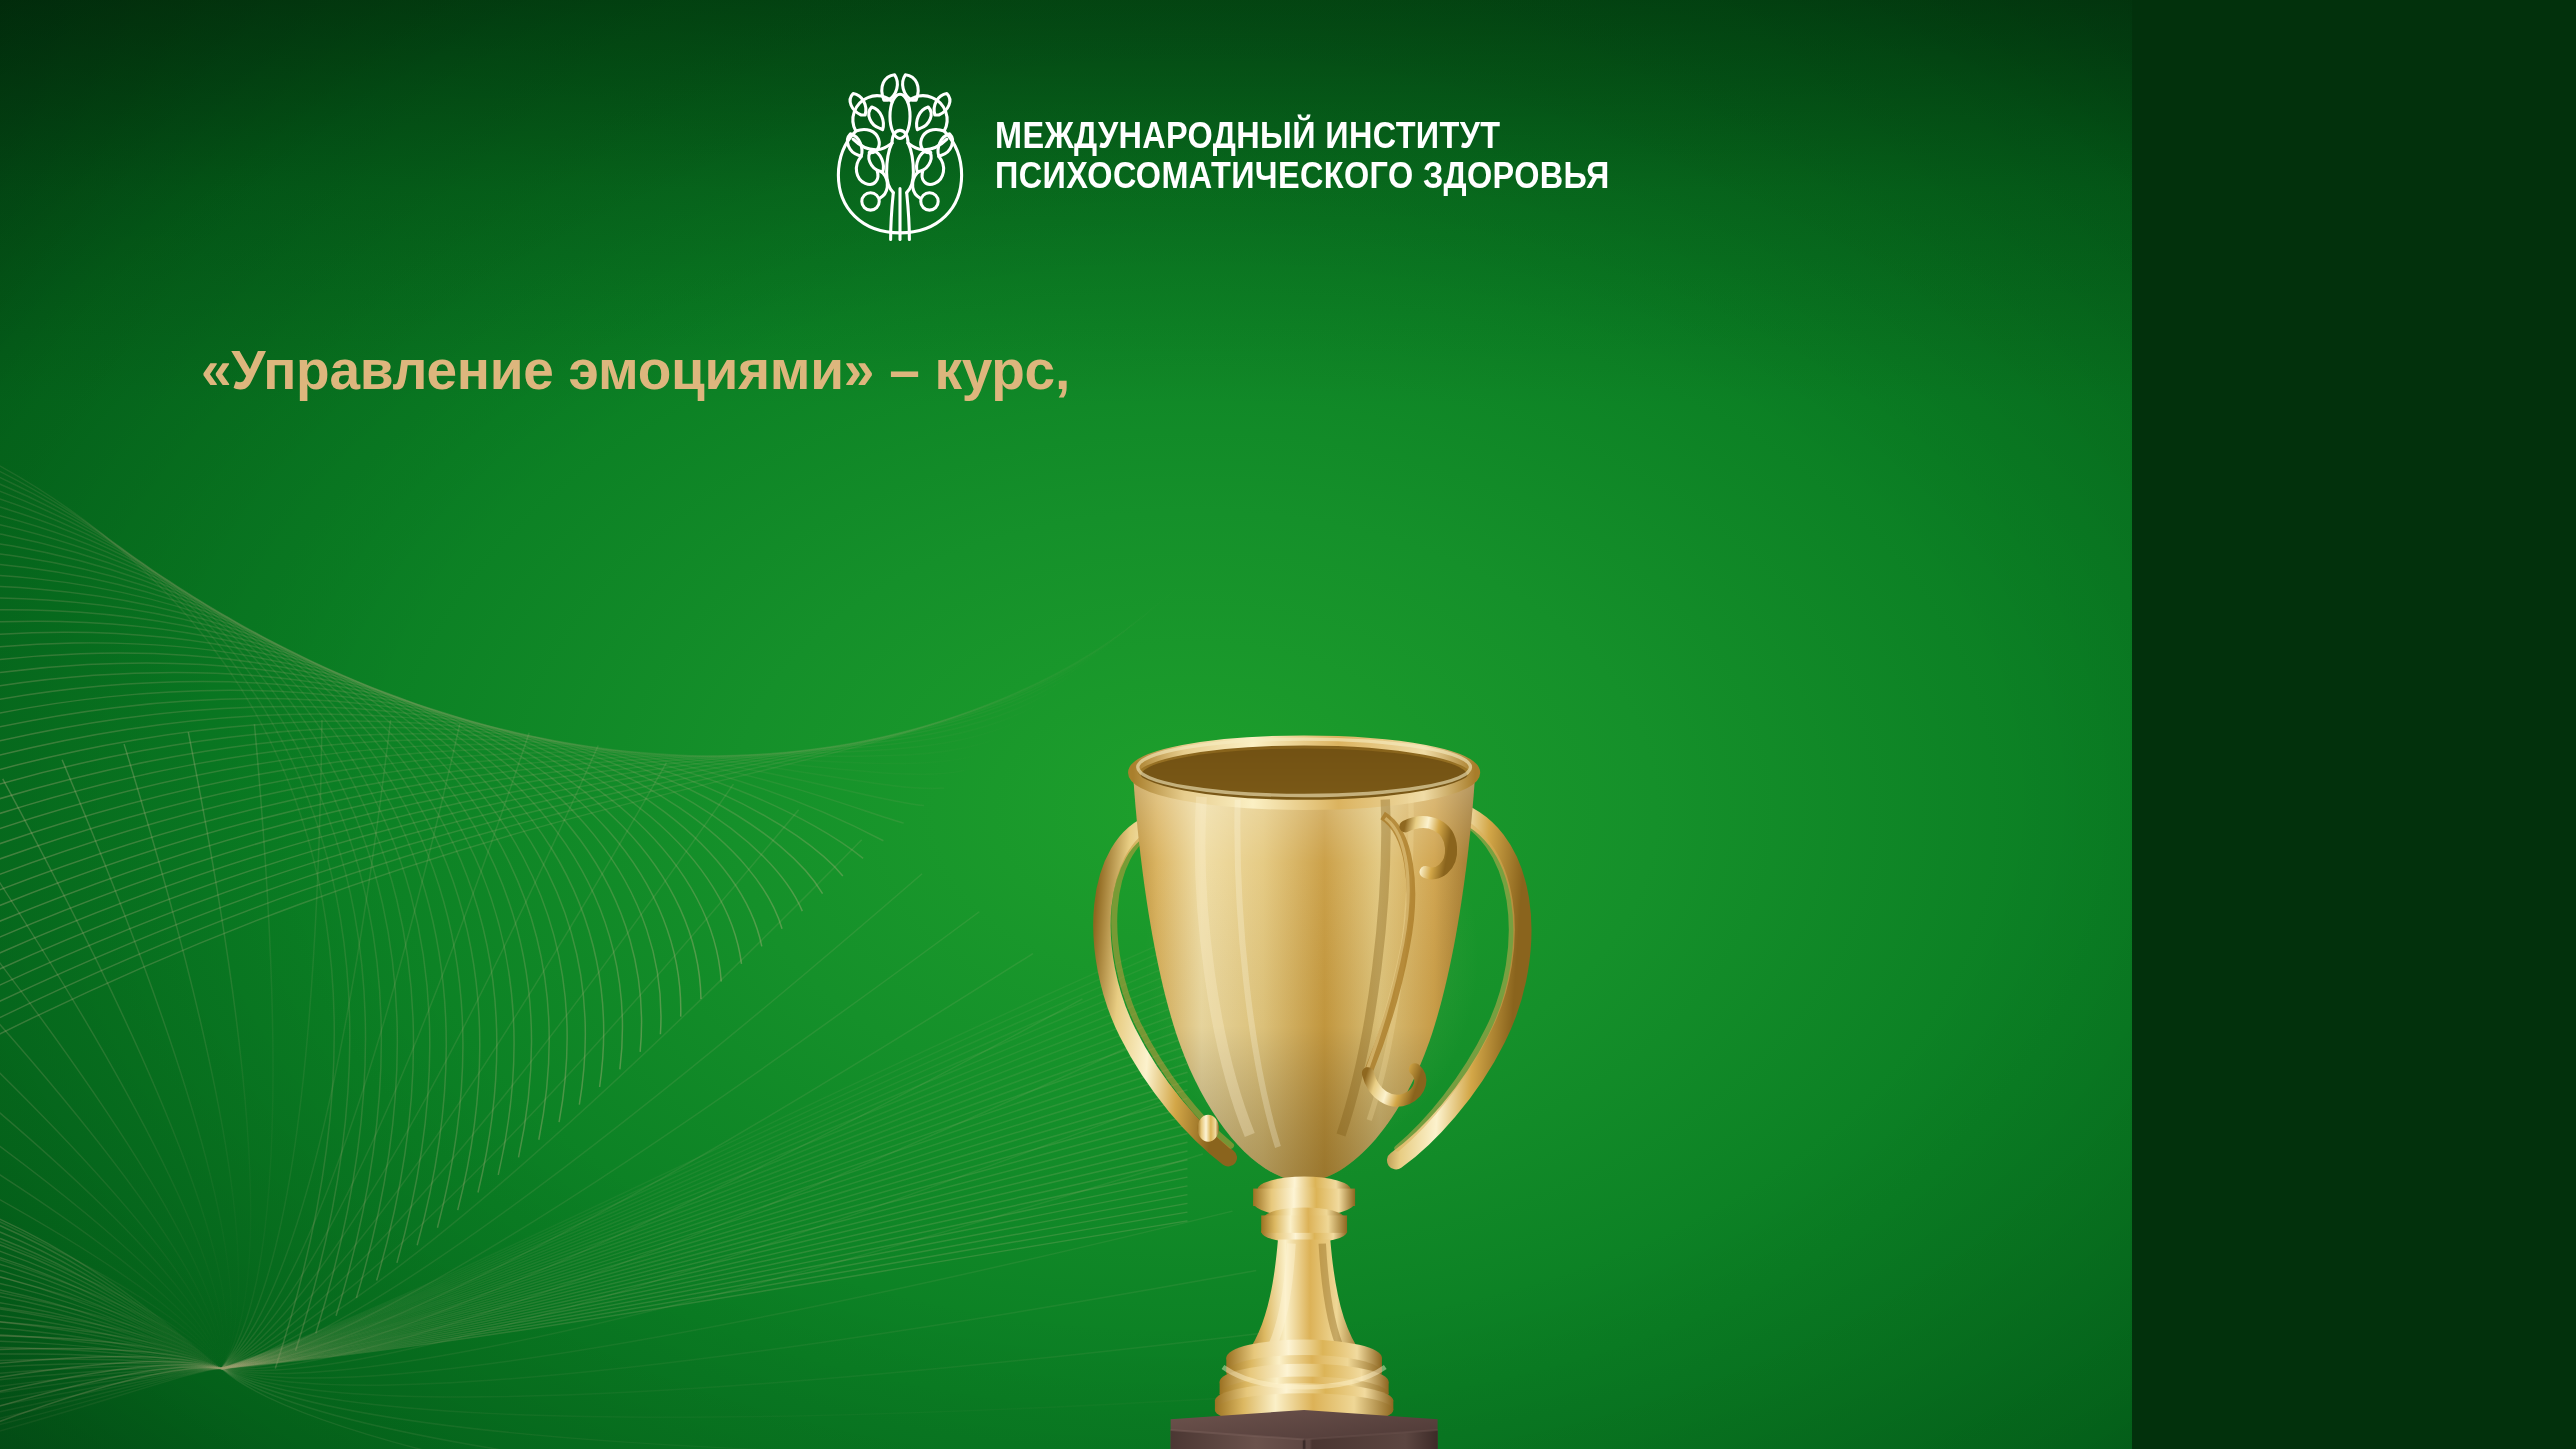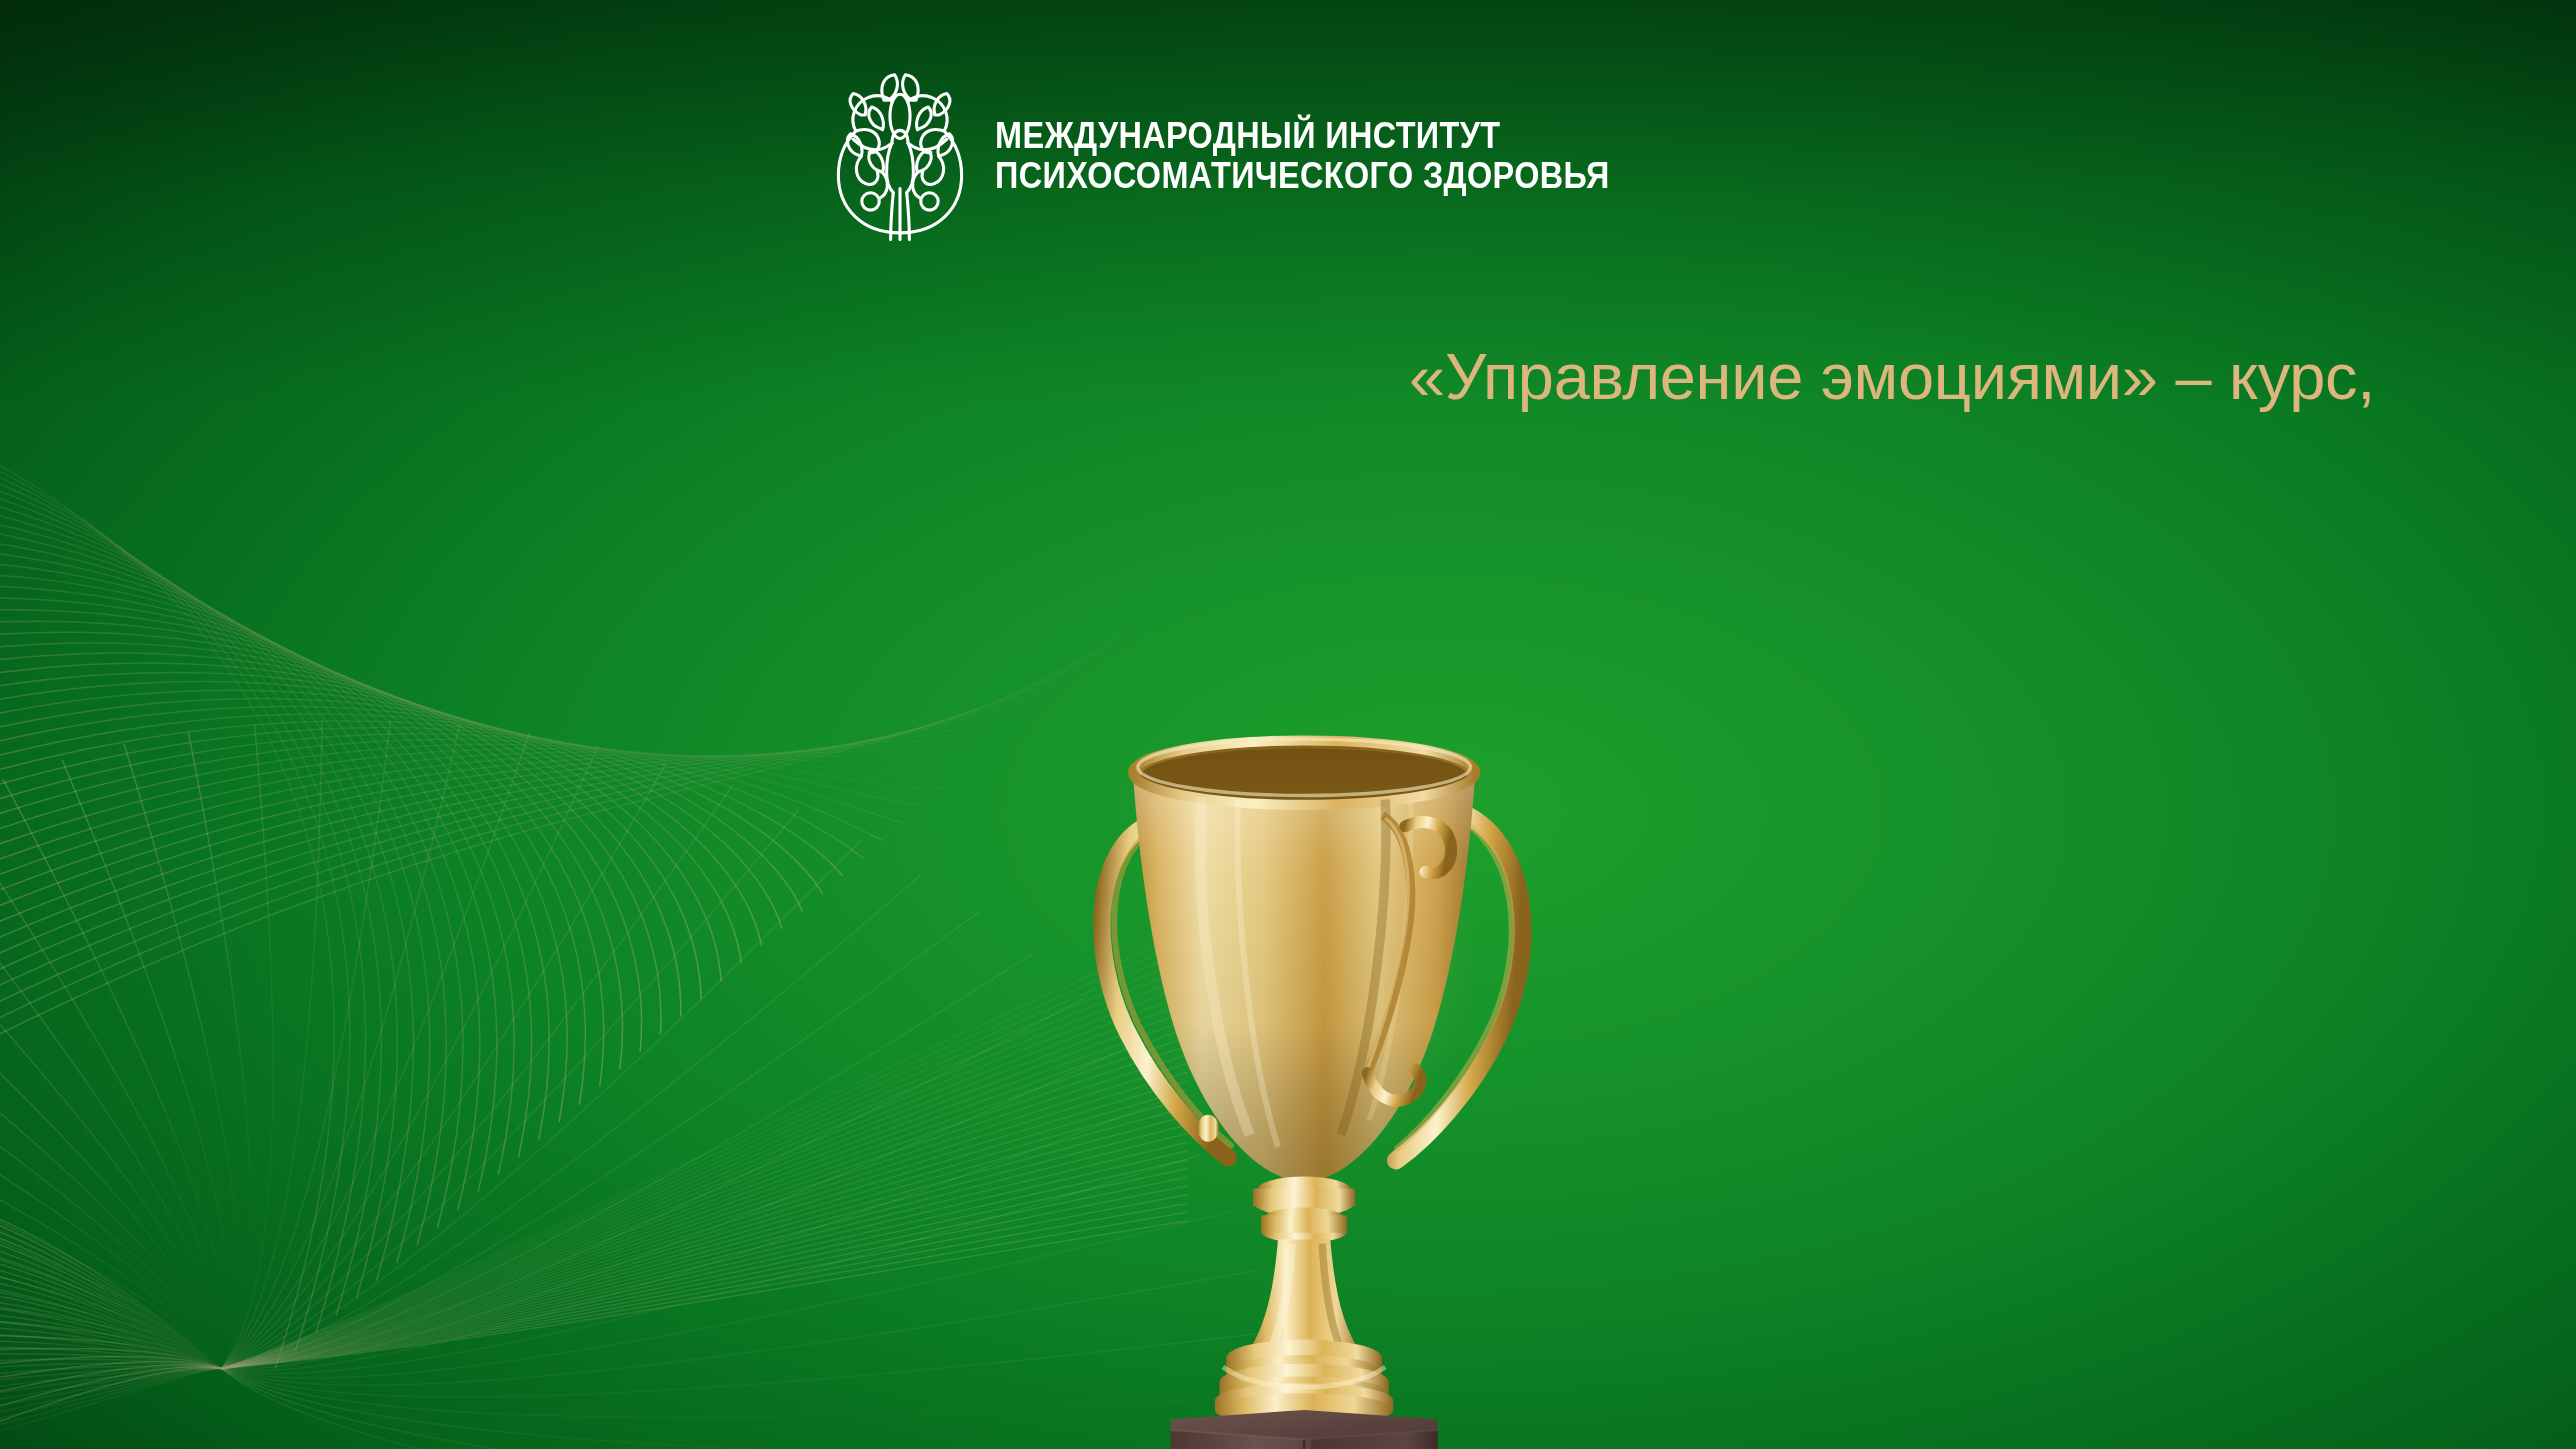--- a/index.html
+++ b/index.html
@@ -1,20 +1,20 @@
 <!DOCTYPE html>
 <html lang="ru" style="font-size:10.7px"><head>
 <meta charset="utf-8">
 <style>
   html,body{margin:0;padding:0;background:#02310c;}
   *{box-sizing:border-box;}
 
   #slide{
     position:relative;
-    width:2576px;
+    width:2132px;
     height:1449px;
     overflow:hidden;
     font-family:"Liberation Sans","DejaVu Sans",sans-serif;
     background:
       radial-gradient(120% 115% at 56% 56%, #1ea02c 0%, #15902a 18%, #0a7d23 36%, #04691c 54%, #034f16 72%, #023c10 87%, #012a09 100%);
   }
 
   
   .vignette{
     position:absolute; inset:0;
@@ -64,24 +64,24 @@
     transform-origin:left center;
     white-space:nowrap;
     font-family:"Liberation Sans","DejaVu Sans",sans-serif;
   }
 
   
   .headline{
     position:absolute;
     left:0; right:0;
     top:335px;
-    text-align:right;
+    text-align:left;
     color:#ddb67d;
-    font-weight:400;
-    font-size:65px;
+    font-weight:700;
+    font-size:55px;
     line-height:1.30;
     letter-spacing:-0.005em;
     padding:0 201px;
   }
   .headline .hl-line{display:block;white-space:nowrap;}
 
   
   .trophy{
     position:absolute;
     left:1070px;

